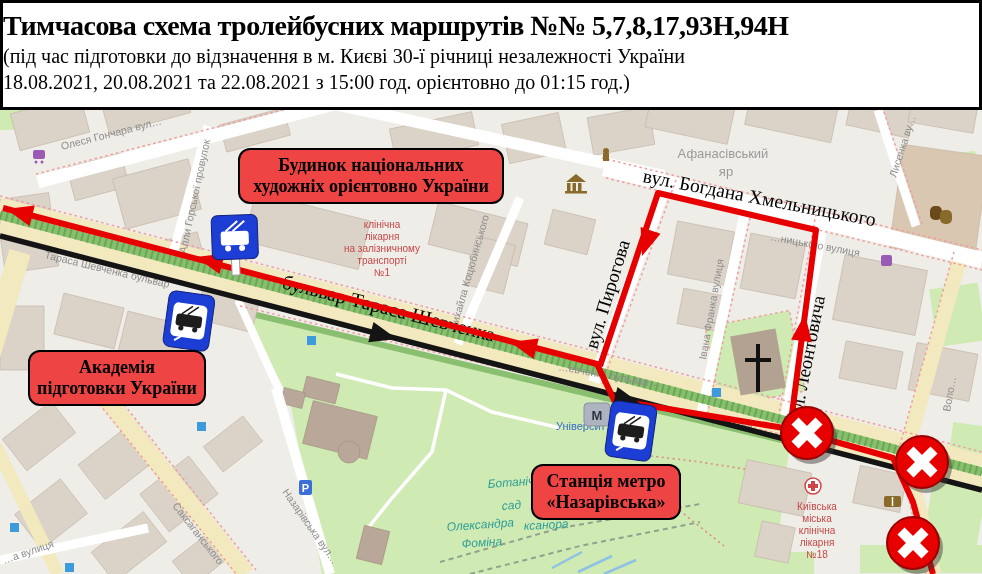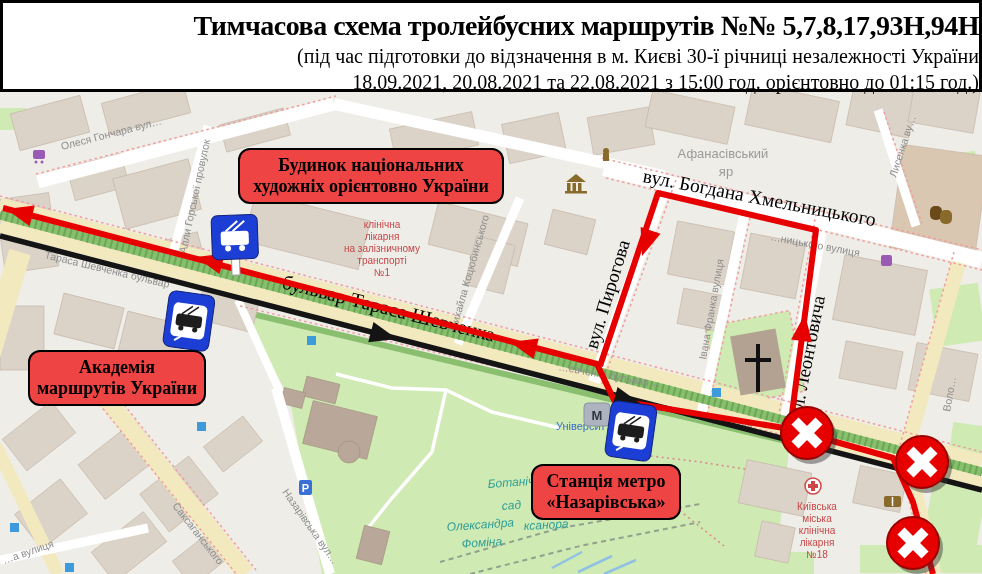--- a/index.html
+++ b/index.html
@@ -1,20 +1,20 @@
 <!DOCTYPE html>
 <html><head>
 <meta charset="utf-8">
 <style>
   html,body{margin:0;padding:0;background:#fff;}
   .stage{position:relative;width:982px;height:574px;overflow:hidden;
          font-family:"Liberation Sans",sans-serif;border-bottom:2px solid #222;}
   .map-svg{position:absolute;left:0;top:0;z-index:1;}
-  .hdr{position:absolute;left:0;top:0;width:982px;height:92px;background:#fff;
-       border:3px solid #000;box-sizing:border-box;z-index:5;text-align:right;
+  .hdr{position:absolute;left:0;top:0;width:982px;height:110px;background:#fff;
+       border:3px solid #000;box-sizing:border-box;z-index:5;text-align:left;
        font-family:"Liberation Serif",serif;color:#000;}
   .hdr .t{font-size:28px;font-weight:bold;margin-top:7px;letter-spacing:-0.5px;}
   .hdr .s{font-size:20px;margin-top:3px;}
   .callout{position:absolute;z-index:4;background:#ef4444;border:2px solid #000;
            border-radius:12px;text-align:center;font-family:"Liberation Serif",serif;
            font-weight:bold;font-size:18px;line-height:1.18;padding:5px 6px;
            box-sizing:border-box;color:#000;}
   svg text{font-family:"Liberation Sans",sans-serif;}
   .tg{fill:#8d8d8d;font-size:10.5px;}
   .tg2{fill:#9a9a9a;font-size:13px;}
@@ -303,29 +303,29 @@
   </g>
 
   <use href="#xmark" transform="translate(807,433)"></use>
   <use href="#xmark" transform="translate(922,462)"></use>
   <use href="#xmark" transform="translate(913,543)"></use>
 </svg>
 
 <div class="hdr">
   <div class="t">Тимчасова схема тролейбусних маршрутів №№ 5,7,8,17,93Н,94Н</div>
   <div class="s">(під час підготовки до відзначення в м. Києві 30-ї річниці  незалежності України</div>
-  <div class="s">18.09.2021, 20.08.2021 та 22.08.2021 з 15:00 год. орієнтовно до 01:15 год.)</div>
+  <div class="s">18.08.2021, 20.08.2021 та 22.08.2021 з 15:00 год. орієнтовно до 01:15 год.)</div>
 </div>
 
 <div class="callout" style="left:238px;top:148px;width:266px;">
   <div>Будинок національних</div>
   <div>художніх орієнтовно України</div>
 </div>
 <div class="callout" style="left:28px;top:350px;width:178px;">
   <div>Академія</div>
-  <div>маршрутів України</div>
+  <div>підготовки України</div>
 </div>
 <div class="callout" style="left:531px;top:464px;width:150px;">
   <div>Станція метро</div>
   <div>«Назарівська»</div>
 </div>
 
 </div>
 
 </body></html>

